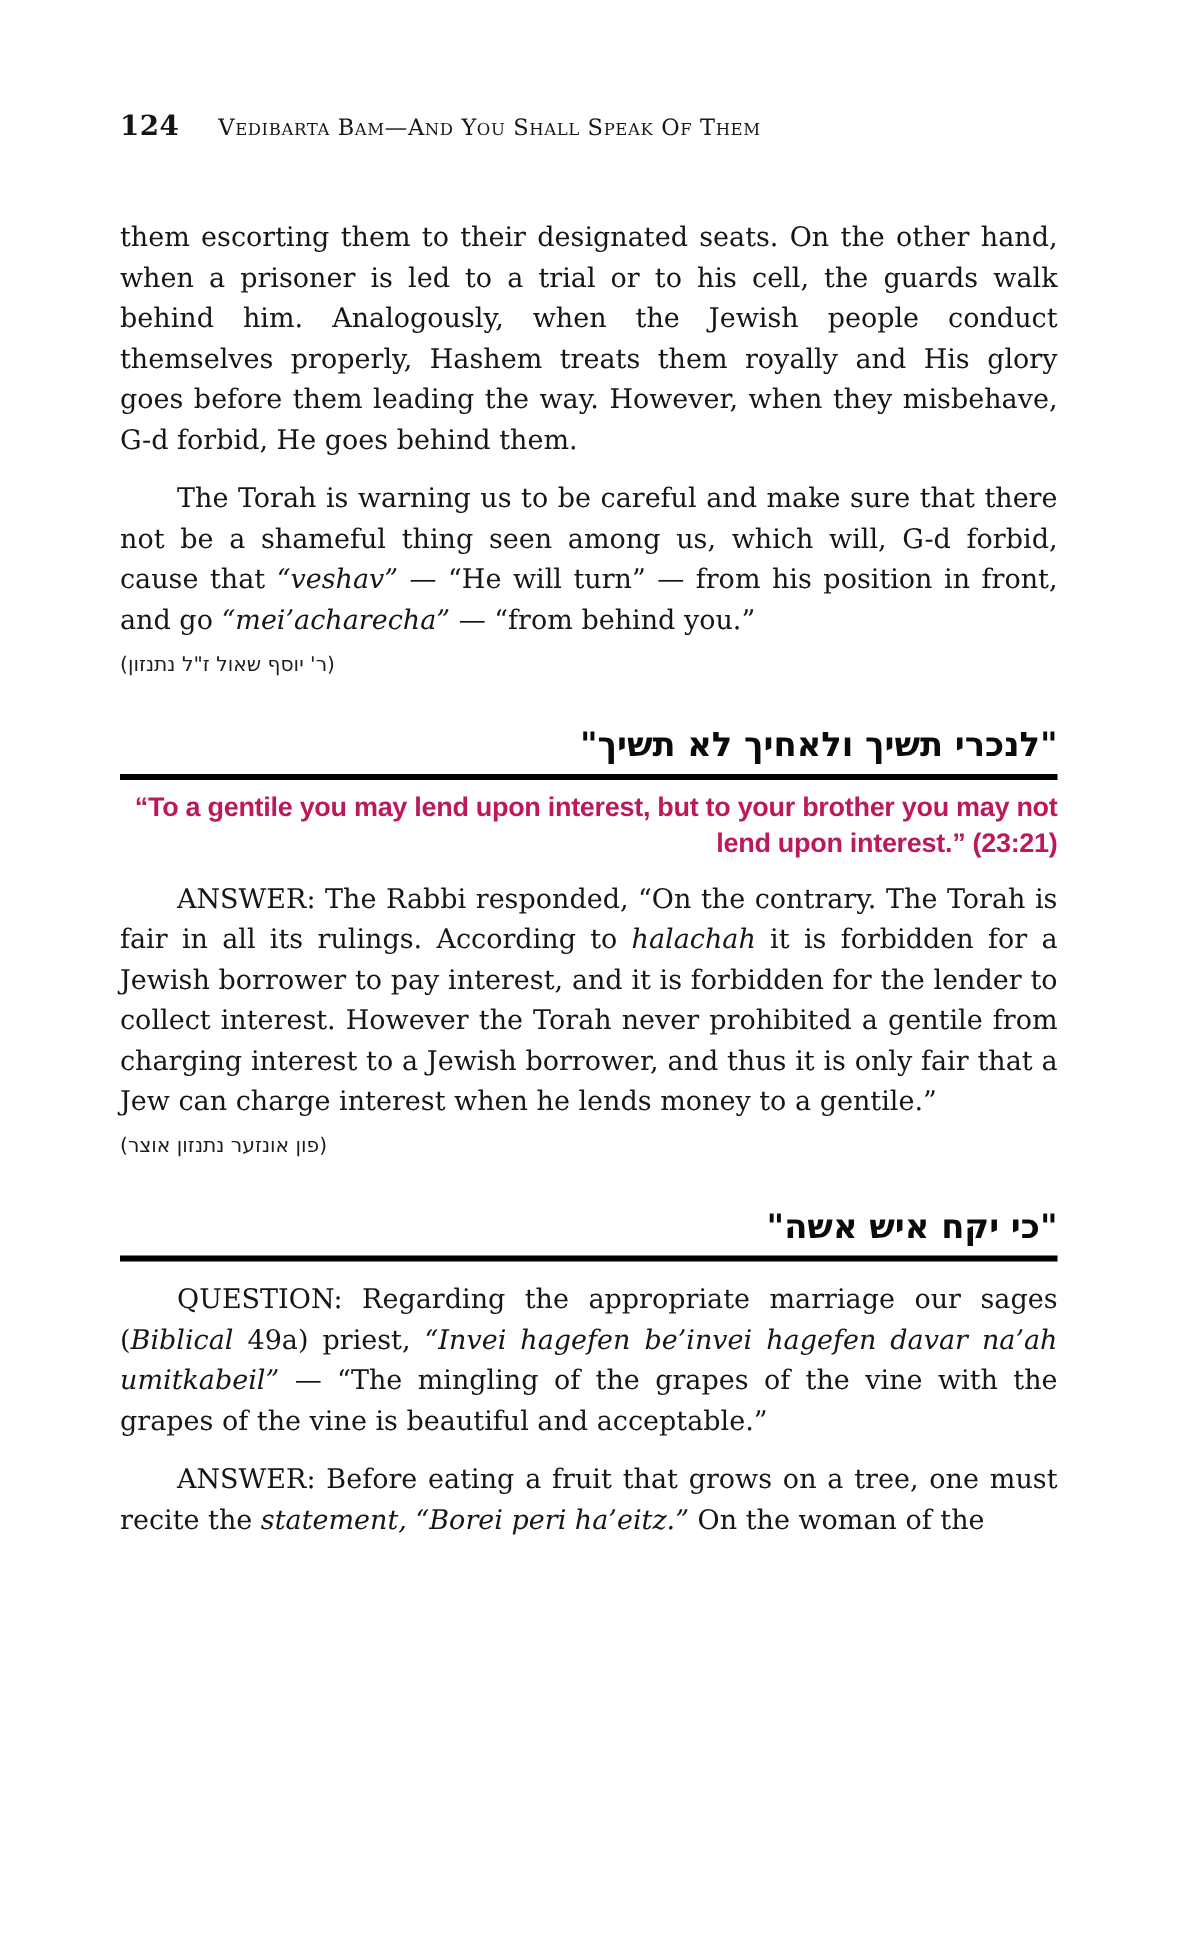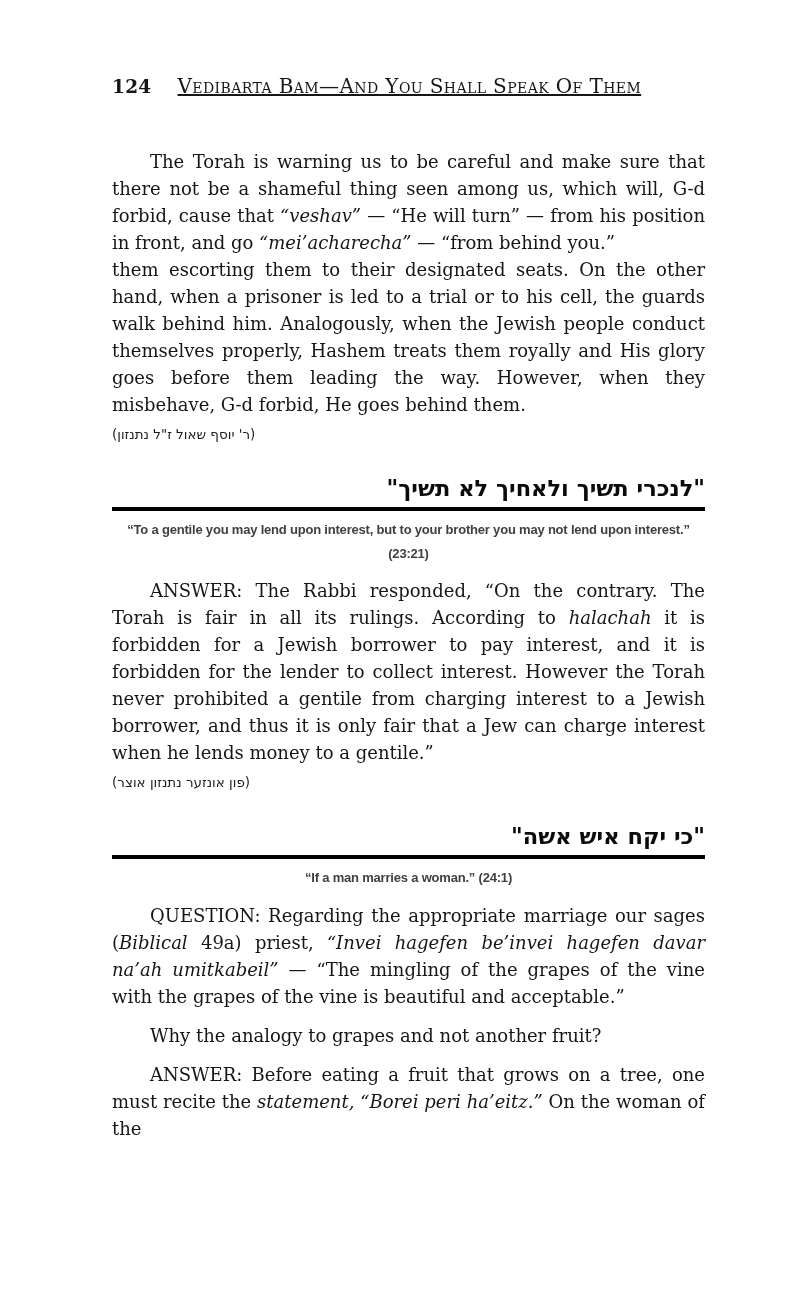--- a/index.html
+++ b/index.html
@@ -5,43 +5,42 @@
   html, body {
     margin: 0;
     padding: 0;
     background: #ffffff;
   }
   .page {
     position: relative;
     width: 800px;
     height: 1300px;
     box-sizing: border-box;
-    padding: 74px 95px 0 112px;
+    padding: 74px 95px 0 80px;
     background: #ffffff;
     color: #161616;
     font-family: "DejaVu Serif", serif;
     overflow: hidden;
   }
   .pagehead {
     display: flex;
     align-items: baseline;
     margin: 0 0 50px 0;
   }
   .pagenum {
     font-weight: bold;
     font-size: 18.5px;
     letter-spacing: 0.3px;
     margin-right: 26px;
   }
   .booktitle {
     font-variant: small-caps;
-    font-size: 20px;
+    font-size: 15px;
     letter-spacing: 0.4px;
     white-space: nowrap;
-    text-decoration: underline;
   }
   p.body {
     font-size: 18px;
     line-height: 27px;
     text-align: justify;
     text-indent: 38px;
     margin: 12px 0 0 0;
   }
   p.body.noindent {
     text-indent: 0;
@@ -70,53 +69,51 @@
     color: #0b0b0b;
   }
   .rule {
     height: 4px;
     background: #000000;
     margin-top: 5px;
   }
   .bold-quote {
     font-family: "Liberation Sans", sans-serif;
     font-weight: bold;
-    font-size: 13px;
+    font-size: 18px;
     line-height: 23.5px;
     letter-spacing: -0.2px;
     margin-top: 7px;
-    color: #404040;
-    text-align: center;
+    color: #be185d;
+    text-align: right;
   }
 </style>
 </head>
 <body>
 
 <div class="page">
 
   <div class="pagehead">
     <span class="pagenum">124</span>
     <span class="booktitle">Vedibarta Bam—And You Shall Speak Of Them</span>
   </div>
 
+  <p class="body noindent"><span>them escorting them to their designated seats. On the other hand, when a prisoner is led to a trial or to his cell, the guards walk behind him. Analogously, when the Jewish people conduct themselves properly, Hashem treats them royally and His glory goes before them leading the way. However, when they misbehave, G-d forbid, He goes behind them.</span></p>
+
   <p class="body"><span>The Torah is warning us to be careful and make sure that there not be a shameful thing seen among us, which will, G-d forbid, cause that </span><span class="it">“veshav”</span><span> — “He will turn” — from his position in front, and go </span><span class="it">“mei’acharecha”</span><span> — “from behind you.”</span></p>
-
-  <p class="body noindent"><span>them escorting them to their designated seats. On the other hand, when a prisoner is led to a trial or to his cell, the guards walk behind him. Analogously, when the Jewish people conduct themselves properly, Hashem treats them royally and His glory goes before them leading the way. However, when they misbehave, G-d forbid, He goes behind them.</span></p>
 
   <div class="attr">(ר' יוסף שאול ז"ל נתנזון)</div>
 
   <div class="heb-heading">"לנכרי תשיך ולאחיך לא תשיך"</div>
   <div class="rule"></div>
   <div class="bold-quote">“To a gentile you may lend upon interest, but to your brother you may not lend upon interest.” (23:21)</div>
 
   <p class="body"><span>ANSWER: The Rabbi responded, “On the contrary. The Torah is fair in all its rulings. According to </span><span class="it">halachah</span><span> it is forbidden for a Jewish borrower to pay interest, and it is forbidden for the lender to collect interest. However the Torah never prohibited a gentile from charging interest to a Jewish borrower, and thus it is only fair that a Jew can charge interest when he lends money to a gentile.”</span></p>
 
   <div class="attr">(פון אונזער נתנזון אוצר)</div>
 
   <div class="heb-heading">"כי יקח איש אשה"</div>
   <div class="rule"></div>
-  <div class="bold-quote">“If a man marries a woman.” (24:1)</div>
 
   <p class="body"><span>QUESTION: Regarding the appropriate marriage our sages (</span><span class="it">Biblical</span><span> 49a) priest, </span><span class="it">“Invei hagefen be’invei hagefen davar na’ah umitkabeil”</span><span> — “The mingling of the grapes of the vine with the grapes of the vine is beautiful and acceptable.”</span></p>
-  <p class="body"><span>Why the analogy to grapes and not another fruit?</span></p>
   <p class="body"><span>ANSWER: Before eating a fruit that grows on a tree, one must recite the </span><span class="it">statement, “Borei peri ha’eitz.”</span><span> On the woman of the</span></p>
 
 </div>
 
 </body></html>

